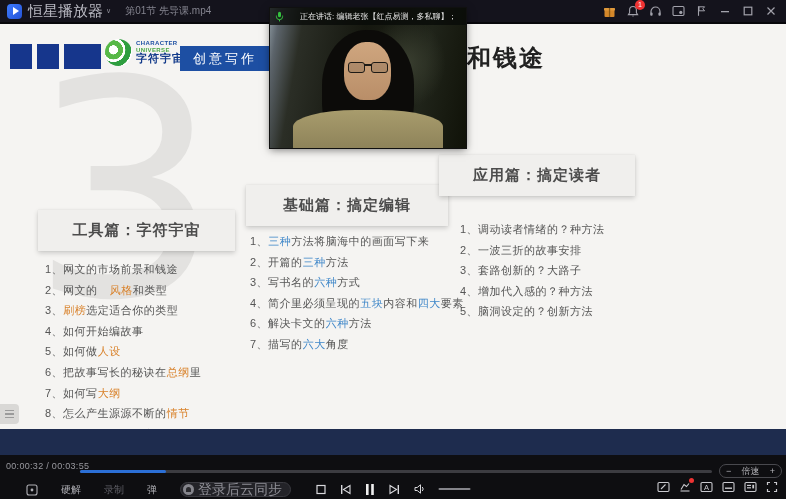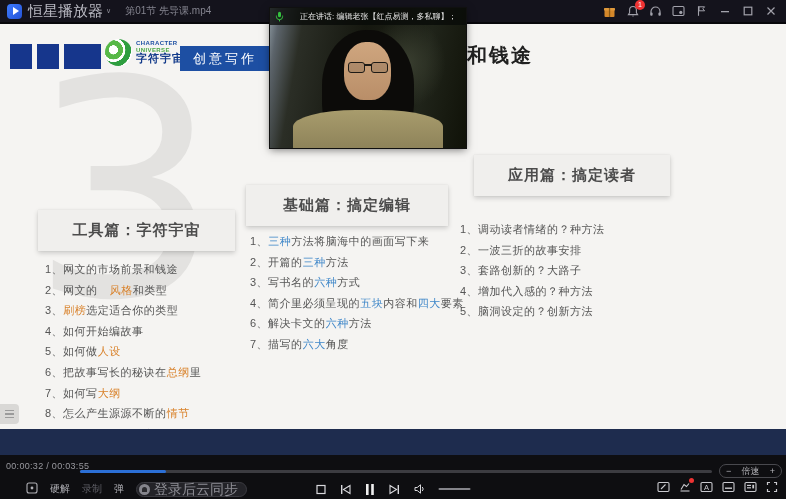--- a/index.html
+++ b/index.html
@@ -25,27 +25,27 @@
   .watermark { position:absolute; left:30px; top:18px; font-size:300px; line-height:1; color:#e3e2e0; font-family:"DejaVu Sans",sans-serif; }
   .hdr-block { position:absolute; top:20px; background:#16368c; height:25px; }
   .hb1 { left:10px; width:22px; } .hb2 { left:37px; width:22px; } .hb3 { left:64px; width:37px; }
   .logo { position:absolute; left:105px; top:15px; display:flex; align-items:center; gap:4px; }
   .logo-globe { width:27px; height:27px; border-radius:50%; background:radial-gradient(circle at 35% 35%, #fff 0 18%, #57b847 19% 38%, #fff 39% 48%, #2e9e3f 49% 70%, #fff 71% 80%, #6cc25a 81%); transform:rotate(-18deg); }
   .logo-text { display:flex; flex-direction:column; line-height:1.05; }
   .logo-en1 { font-size:6px; color:#1d4fa3; font-weight:bold; letter-spacing:.4px; }
   .logo-en2 { font-size:6px; color:#4aa845; font-weight:bold; letter-spacing:.4px; }
   .logo-cn { font-size:11px; color:#123a8a; font-weight:bold; letter-spacing:1px; }
   .course-tag { position:absolute; left:180px; top:22px; width:90px; height:25px; background:#1d4fa3; color:#fff; font-size:13px; letter-spacing:3px; display:flex; align-items:center; justify-content:center; }
-  .partial-title { position:absolute; left:467px; top:18px; font-size:20px; font-weight:bold; color:#212121; letter-spacing:2px; }
+  .partial-title { position:absolute; left:467px; top:18px; font-size:24px; font-weight:bold; color:#212121; letter-spacing:2px; }
   .strategy-title { position:absolute; left:147px; top:116px; font-size:26px; color:#3a3a3a; font-weight:500; letter-spacing:2px; }
 
   .col-box { position:absolute; height:41px; background:#f0efed; box-shadow:0 2px 5px rgba(0,0,0,.18), 0 0 1px rgba(0,0,0,.1); display:flex; align-items:center; justify-content:center; font-size:15px; font-weight:bold; color:#4c4c4c; letter-spacing:1px; }
   .cb1 { left:38px; top:186px; width:197px; }
   .cb2 { left:246px; top:161px; width:202px; }
-  .cb3 { left:474px; top:131px; width:196px; }
+  .cb3 { left:439px; top:131px; width:196px; }
 
   .col-list { position:absolute; list-style:none; font-size:11px; color:#555; }
   .col-list li { margin-bottom:5.6px; white-space:nowrap; letter-spacing:.5px; }
   .cl1 { left:45px; top:238px; }
   .cl2 { left:250px; top:210px; }
   .cl3 { left:460px; top:198px; }
 
   .side-tab { position:absolute; left:0; top:380px; width:19px; height:20px; background:#d9d8d6; border-radius:0 4px 4px 0; display:flex; flex-direction:column; justify-content:center; align-items:center; gap:2px; }
   .side-tab i { display:block; width:9px; height:1.5px; background:#9b9b9b; }
   .navy-band { position:absolute; left:0; right:0; bottom:0; height:26px; background:#1e2c4e; }
@@ -65,21 +65,21 @@
   .cam-bottom { position:absolute; bottom:0; left:0; right:0; height:15px; background:rgba(0,0,0,.68); display:flex; align-items:center; gap:4px; z-index:2; }
   .person-badge { width:15px; height:15px; background:#e0762a; display:flex; align-items:center; justify-content:center; }
   .cam-bottom span { font-size:8.5px; color:#f0f0f0; white-space:nowrap; }
 
   
   .controls { position:absolute; top:455px; left:0; right:0; height:44px; background:#0e0e11; z-index:5; }
   .time { position:absolute; left:6px; top:6px; font-size:9px; color:#98989e; letter-spacing:.3px; }
   .track { position:absolute; left:80px; top:15px; width:632px; height:3px; background:#3c3c41; border-radius:2px; }
   .fill { height:100%; background:#2b6fd6; border-radius:2px; }
   .speed-pill { position:absolute; left:719px; top:9px; width:63px; height:14px; border:1px solid #49494e; border-radius:8px; display:flex; align-items:center; justify-content:space-between; padding:0 6px; font-size:9px; color:#b5b5ba; }
-  .row2-left { position:absolute; left:26px; top:27px; display:flex; gap:12px; }
+  .row2-left { position:absolute; left:26px; top:27px; display:flex; align-items:center; gap:23px; }
   .mini-label { font-size:10px; color:#b0b0b6; }
   .mini-label.dim { color:#5f5f66; }
   .login-pill { height:15px; background:#232328; border:1px solid #3a3a40; border-radius:8px; display:flex; align-items:center; gap:4px; padding:0 8px 0 2px; }
   .login-circle { width:11px; height:11px; border-radius:50%; background:#85858c; display:flex; align-items:center; justify-content:center; }
   .login-circle i { display:block; width:5px; height:5px; border-radius:50% 50% 0 0; background:#2a2a2e; }
   .login-pill span { font-size:14px; color:#8f8f96; white-space:nowrap; }
   .row2-center { position:absolute; left:50%; top:24px; transform:translateX(-50%); display:flex; align-items:center; gap:13px; height:20px; }
   .vol-line { width:32px; height:2px; background:#84848a; border-radius:1px; }
   .row2-right { position:absolute; right:8px; top:26px; display:flex; align-items:center; gap:9px; }
   .ric { position:relative; display:flex; align-items:center; justify-content:center; }

